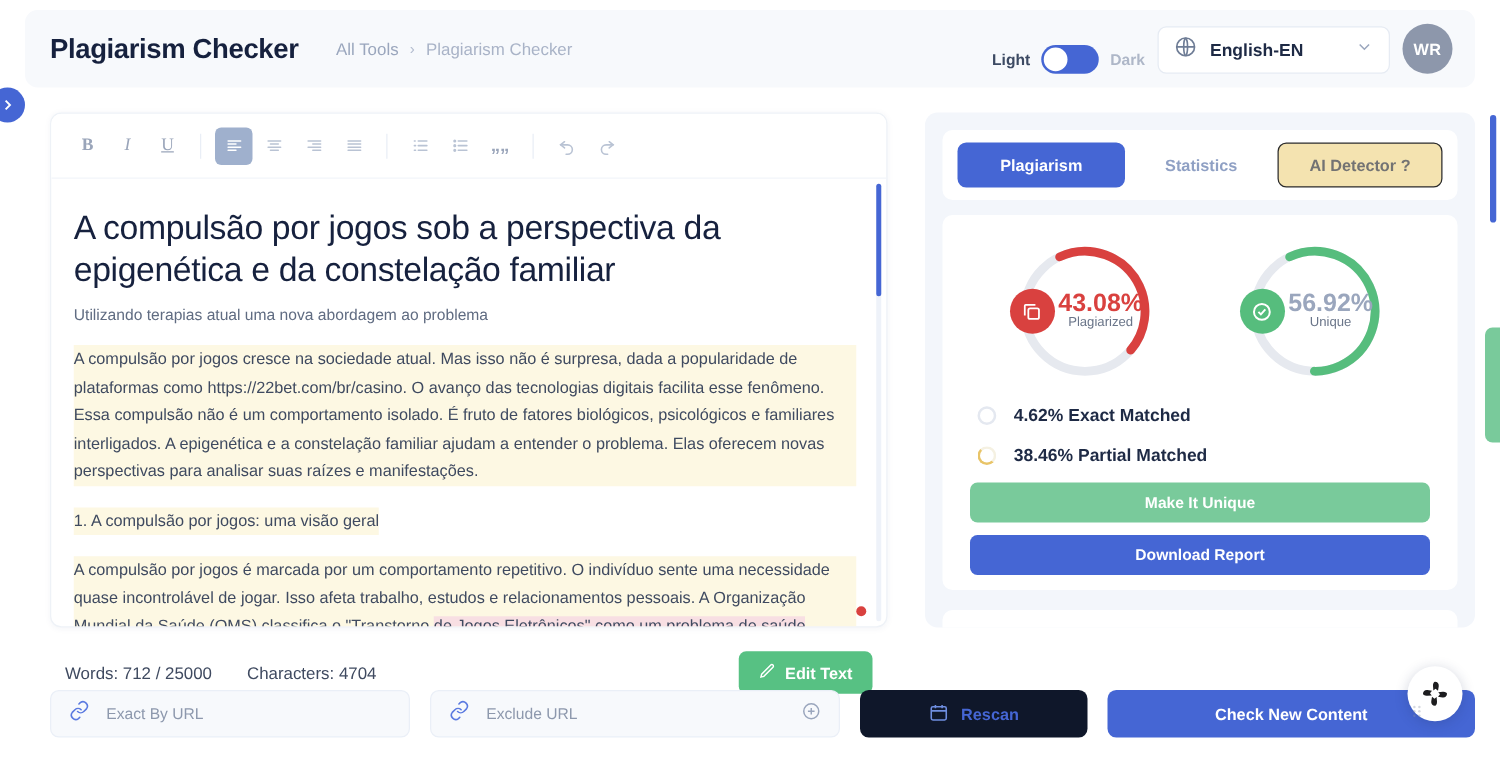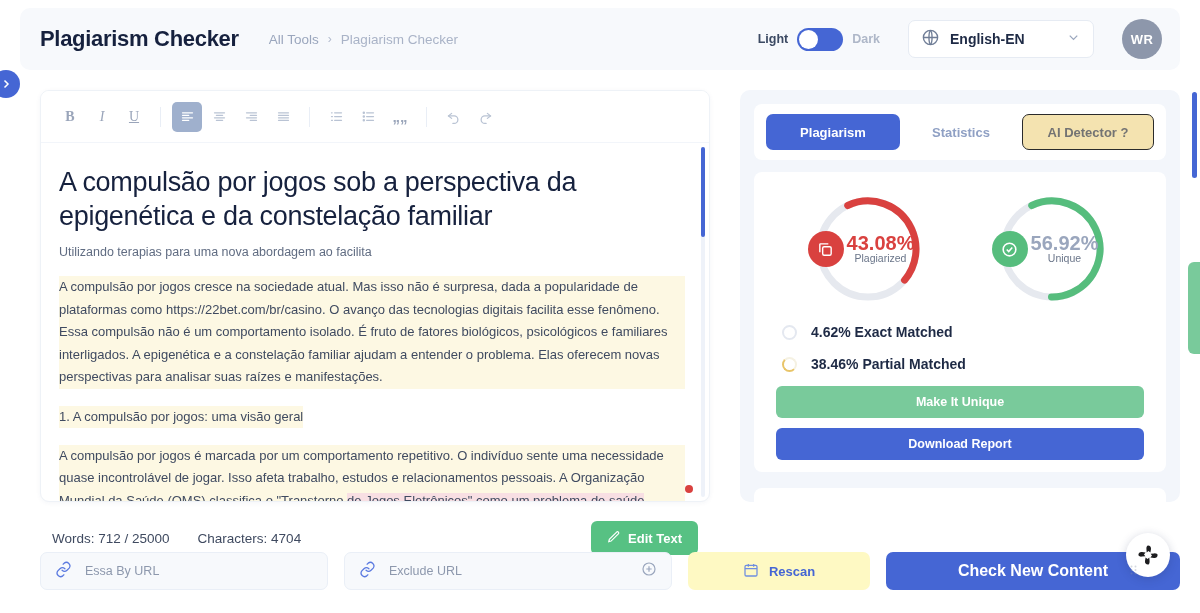--- a/index.html
+++ b/index.html
@@ -39,22 +39,22 @@
     margin-left: 30px;
     font-size: 13.5px;
     color: #9aa6bd;
   }
   .breadcrumb .crumb-sep { font-size: 12px; color: #b3bccf; }
   .breadcrumb .crumb-current { color: #a9b3c7; }
 
   .header-right {
     margin-left: auto;
     display: flex;
-    align-items: center;
-    gap: 28px;
+    align-items: flex-end;
+    gap: 10px;
   }
   .theme-toggle {
     display: flex;
     align-items: center;
     gap: 9px;
   }
   .theme-label {
     font-size: 12.5px;
     font-weight: bold;
     color: #3c4a63;
@@ -437,40 +437,40 @@
   }
   .url-field.check { width: 288px; }
   .url-field.exclude { width: 328px; }
   .url-ph {
     font-size: 12.5px;
     color: #8d98ad;
   }
   .url-plus { margin-left: auto; color: #9aa6bd; }
   .rescan-btn {
     width: 182px; height: 38px;
-    background: #fef9c3;
+    background: #0f172a;
     border-radius: 7px;
     display: flex;
     align-items: center;
     justify-content: center;
     gap: 10px;
     font-size: 13px;
     font-weight: bold;
     color: #4566d4;
     cursor: pointer;
   }
   .check-new-btn {
     flex: 1;
     height: 38px;
     background: #4566d4;
     border-radius: 7px;
     display: flex;
     align-items: center;
     justify-content: center;
-    font-size: 16px;
+    font-size: 13px;
     font-weight: bold;
     color: #ffffff;
     cursor: pointer;
   }
 
   .fab {
     position: absolute;
     right: 30px; bottom: 36px;
     width: 44px; height: 44px;
     border-radius: 50%;
@@ -591,21 +591,21 @@
           <div class="tb-btn">
             <svg width="15" height="15" viewBox="0 0 24 24" fill="none" stroke="currentColor" stroke-width="2" stroke-linecap="round">
                 <path d="M15 7l5 4-5 4"></path>
                 <path d="M20 11h-9a6 6 0 000 12h2"></path>
               </svg>
           </div>
         </div>
 
         <div class="doc">
           <div class="doc-title">A compulsão por jogos sob a perspectiva da epigenética e da constelação familiar</div>
-          <div class="doc-sub">Utilizando terapias para uma nova abordagem ao facilita</div>
+          <div class="doc-sub">Utilizando terapias atual uma nova abordagem ao problema</div>
           <div class="para hl-yellow">A compulsão por jogos cresce na sociedade atual. Mas isso não é surpresa, dada a popularidade de plataformas como https://22bet.com/br/casino. O avanço das tecnologias digitais facilita esse fenômeno. Essa compulsão não é um comportamento isolado. É fruto de fatores biológicos, psicológicos e familiares interligados. A epigenética e a constelação familiar ajudam a entender o problema. Elas oferecem novas perspectivas para analisar suas raízes e manifestações.</div>
           <div class="sec-head">1. A compulsão por jogos: uma visão geral</div>
           <div class="para hl-yellow"><span>A compulsão por jogos é marcada por um comportamento repetitivo. O indivíduo sente uma necessidade quase incontrolável de jogar. Isso afeta trabalho, estudos e relacionamentos pessoais. A Organização Mundial da Saúde (OMS) classifica o "Transtorno </span><span class="hl-pink">de Jogos Eletrônicos" como um problema de saúde mental.</span></div>
           
         </div>
 
         <div class="editor-scroll">
           <div class="thumb"></div>
         </div>
         <div class="red-dot"></div>
@@ -705,21 +705,21 @@
   </div>
 
   <div class="bottom-bar">
     <div class="url-field check">
       <span>
         <svg width="17" height="17" viewBox="0 0 24 24" fill="none" stroke="#5b7ae0" stroke-width="1.8" stroke-linecap="round">
             <path d="M10 13a5 5 0 007 0l3-3a5 5 0 00-7-7l-1.5 1.5"></path>
             <path d="M14 11a5 5 0 00-7 0l-3 3a5 5 0 007 7l1.5-1.5"></path>
           </svg>
       </span>
-      <span class="url-ph">Essa By URL</span>
+      <span class="url-ph">Exact By URL</span>
     </div>
 
     <div class="url-field exclude">
       <span>
         <svg width="17" height="17" viewBox="0 0 24 24" fill="none" stroke="#5b7ae0" stroke-width="1.8" stroke-linecap="round">
             <path d="M10 13a5 5 0 007 0l3-3a5 5 0 00-7-7l-1.5 1.5"></path>
             <path d="M14 11a5 5 0 00-7 0l-3 3a5 5 0 007 7l1.5-1.5"></path>
           </svg>
       </span>
       <span class="url-ph">Exclude URL</span>

